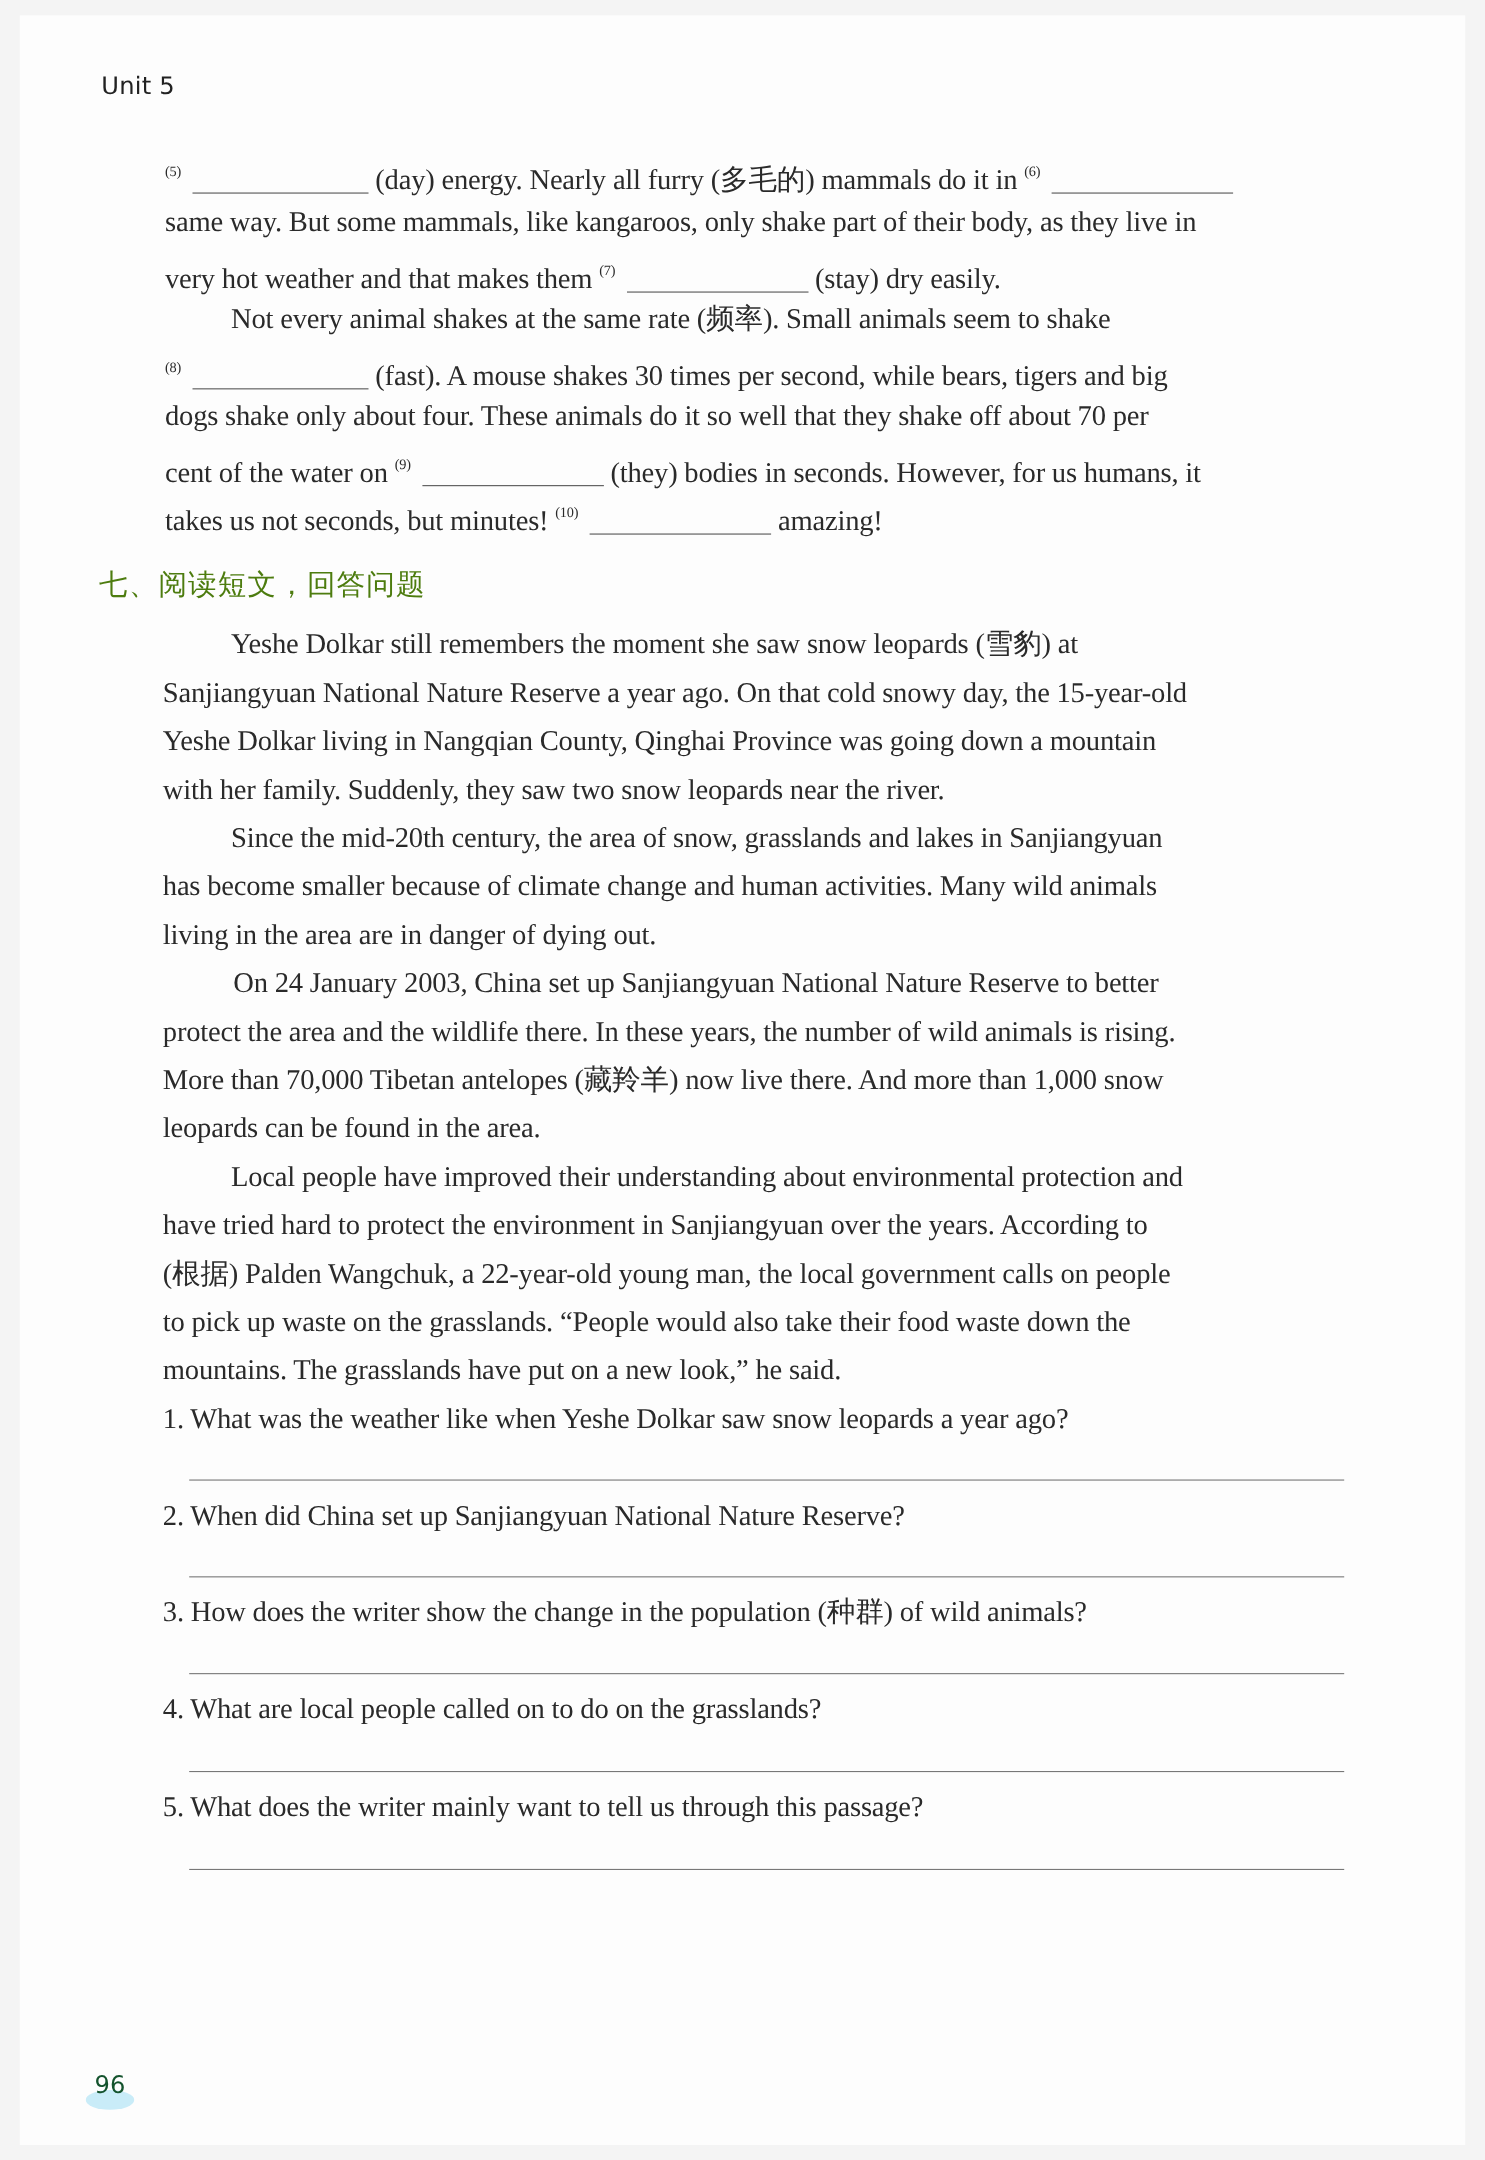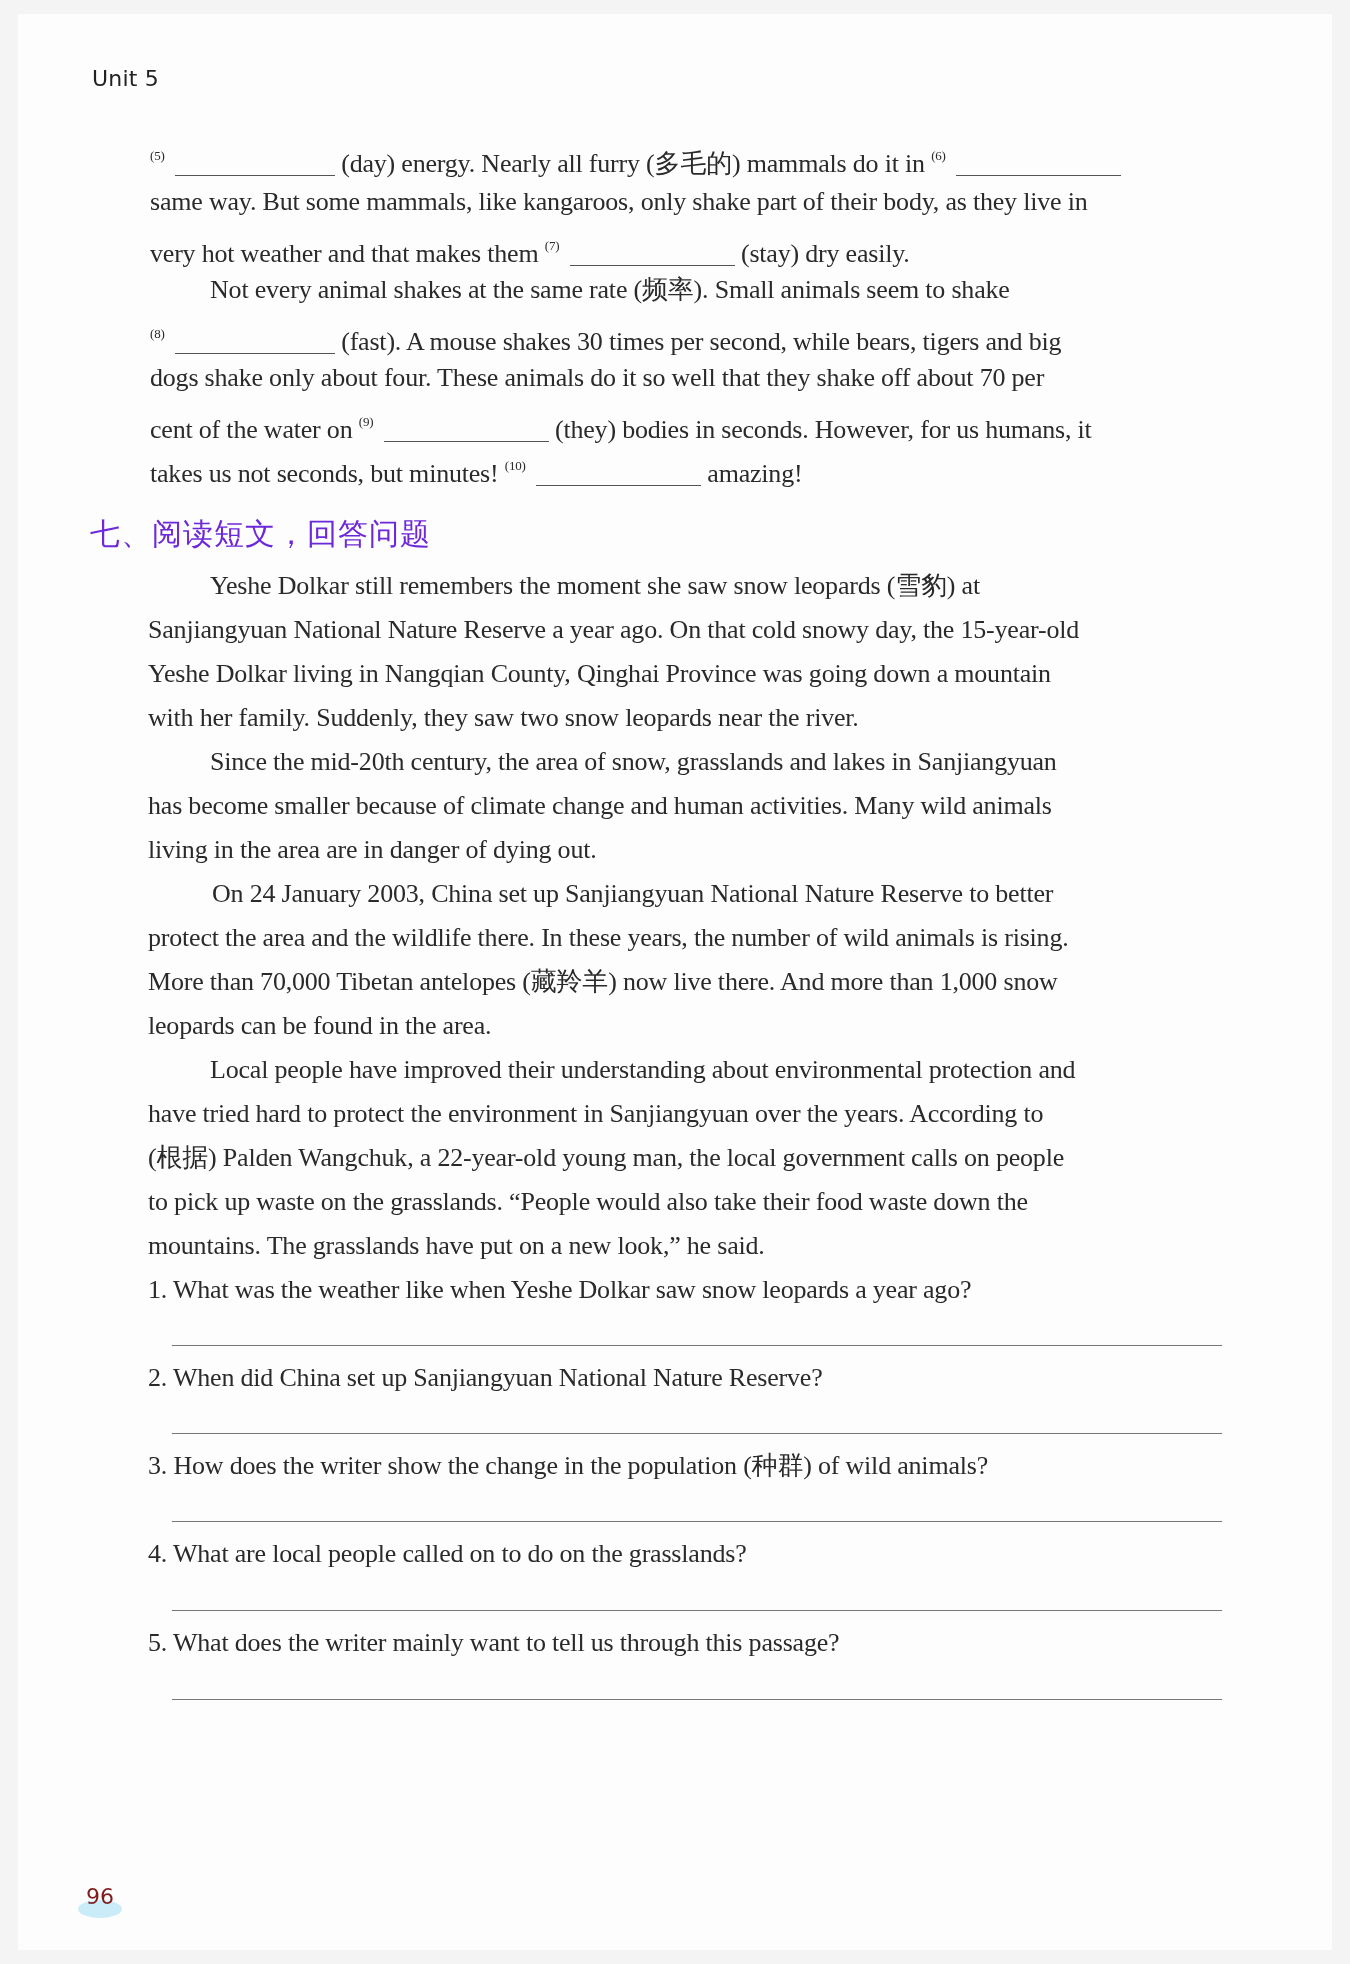--- a/index.html
+++ b/index.html
@@ -35,31 +35,31 @@
     vertical-align: -4px;
   }
   sup.num {
     font-size: 13px;
     vertical-align: 12px;
     margin-right: 4px;
   }
   .section-title {
     position: absolute; left: 90px; top: 514px;
     font-family: Liberation Sans, sans-serif;
-    font-size: 30px; color: #6d28d9; letter-spacing: 1px;
+    font-size: 26px; color: #4d7c0f; letter-spacing: 1px;
   }
   .answer-line {
     position: absolute; left: 172px; width: 1050px;
     border-top: 1.5px solid #777;
     height: 0;
   }
   .page-number {
     position: absolute; left: 86px; top: 1884px;
     font-family: "DejaVu Sans", sans-serif;
-    font-size: 22px; color: #7f1d1d;
+    font-size: 22px; color: #14532d;
   }
   .page-number-bg {
     position: absolute; left: 78px; top: 1900px;
     width: 44px; height: 18px;
     border-radius: 50%;
     background: #c9ecf8;
   }
 </style>
 </head>
 <body>

